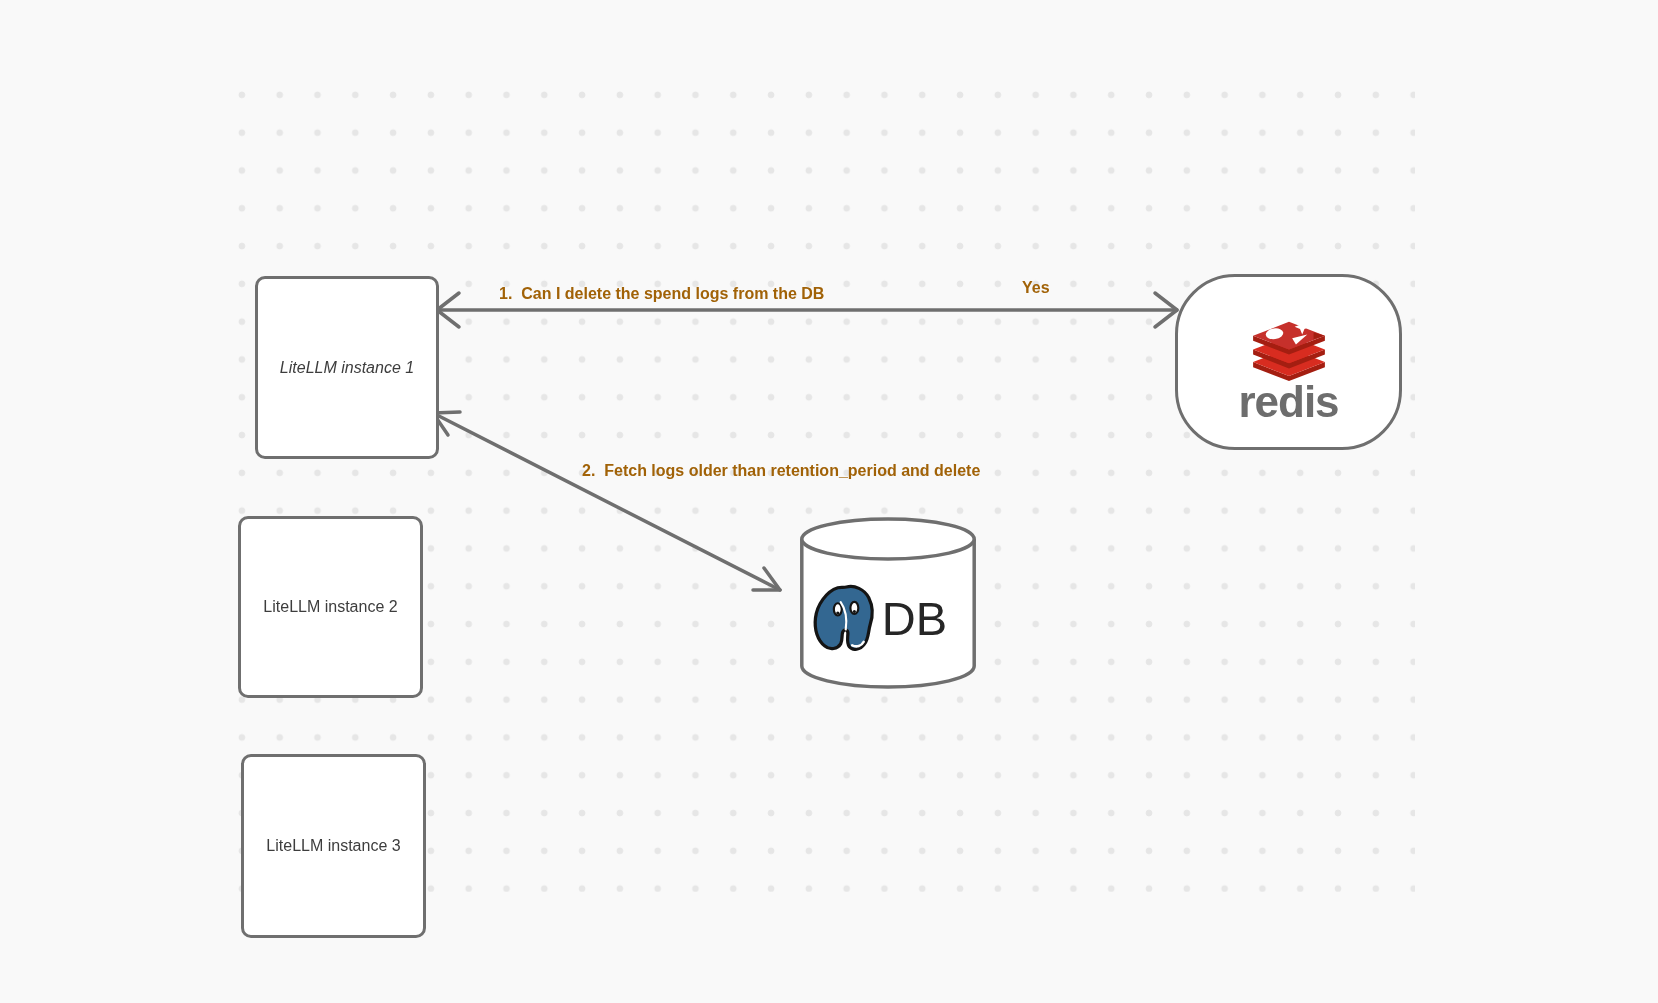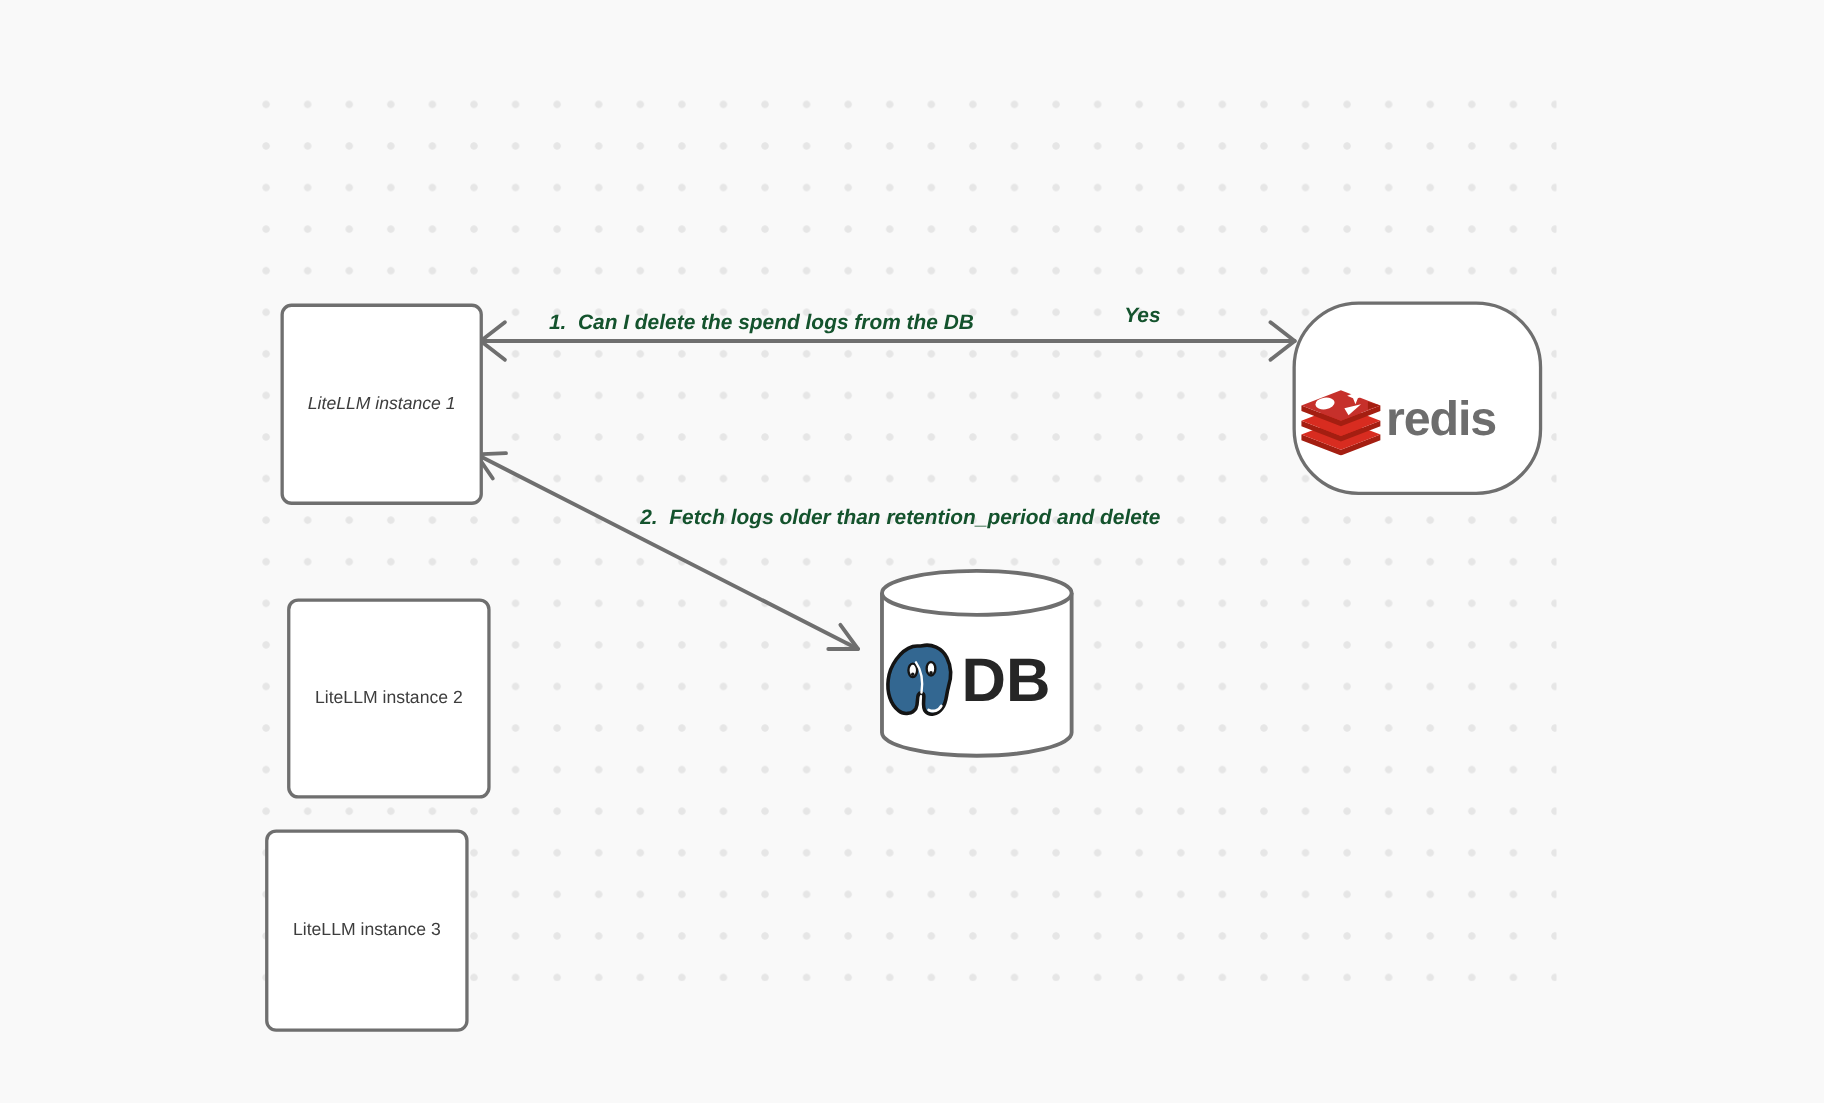--- a/index.html
+++ b/index.html
@@ -18,43 +18,43 @@
   .arrows{position:absolute;left:0;top:0;width:1658px;height:1003px;}
   .arrows polyline,.arrows line{
     stroke:#6f6f6f;stroke-width:3.5;fill:none;stroke-linecap:round;stroke-linejoin:round;
   }
   .node-box{
     position:absolute;background:#ffffff;border:3.5px solid #6f6f6f;border-radius:10px;
     display:flex;align-items:center;justify-content:center;
     color:#3d3d3d;font-size:16px;line-height:1.2;
   }
   #box1{left:255px;top:276px;width:178px;height:177px;font-style:italic;}
-  #box2{left:261px;top:516px;width:179px;height:176px;margin-top:28px;}
+  #box2{left:238px;top:516px;width:179px;height:176px;}
   #box3{left:241px;top:754px;width:179px;height:178px;}
   .redis-node{
     position:absolute;left:1175px;top:274px;width:227px;height:176px;
     background:#ffffff;border:3.5px solid #6f6f6f;border-radius:60px;
     box-sizing:border-box;
-    display:flex;flex-direction:row;align-items:center;padding-top:36px;
+    display:flex;flex-direction:column;align-items:center;padding-top:36px;
   }
   .redis-word{
     font-size:44px;font-weight:bold;color:#6d6d6d;line-height:38px;letter-spacing:-1px;
     margin-top:2px;
   }
   .cyl{position:absolute;left:799px;top:516px;width:178px;height:174px;}
   .cyl-shape{position:absolute;left:0;top:0;}
   .cyl-content{
     position:absolute;left:0;right:0;top:66px;
     display:flex;align-items:center;justify-content:center;gap:1px;
     transform:translateX(-10px);
   }
-  .db-text{font-size:56px;font-weight:700;color:#262626;line-height:1;}
+  .db-text{font-size:47px;font-weight:400;color:#262626;line-height:1;}
   .edge-label{
-    position:absolute;font-weight:bold;font-size:19px;color:#14532d;
-    white-space:nowrap;line-height:26px;font-style:italic;
+    position:absolute;font-weight:bold;font-size:16px;color:#a16207;
+    white-space:nowrap;line-height:26px;
   }
   #lbl1{left:499px;top:281px;}
   #lbl-yes{left:1022px;top:275px;}
   #lbl2{left:582px;top:458px;}
 </style>
 </head>
 <body>
 
 <div id="canvas">
 

